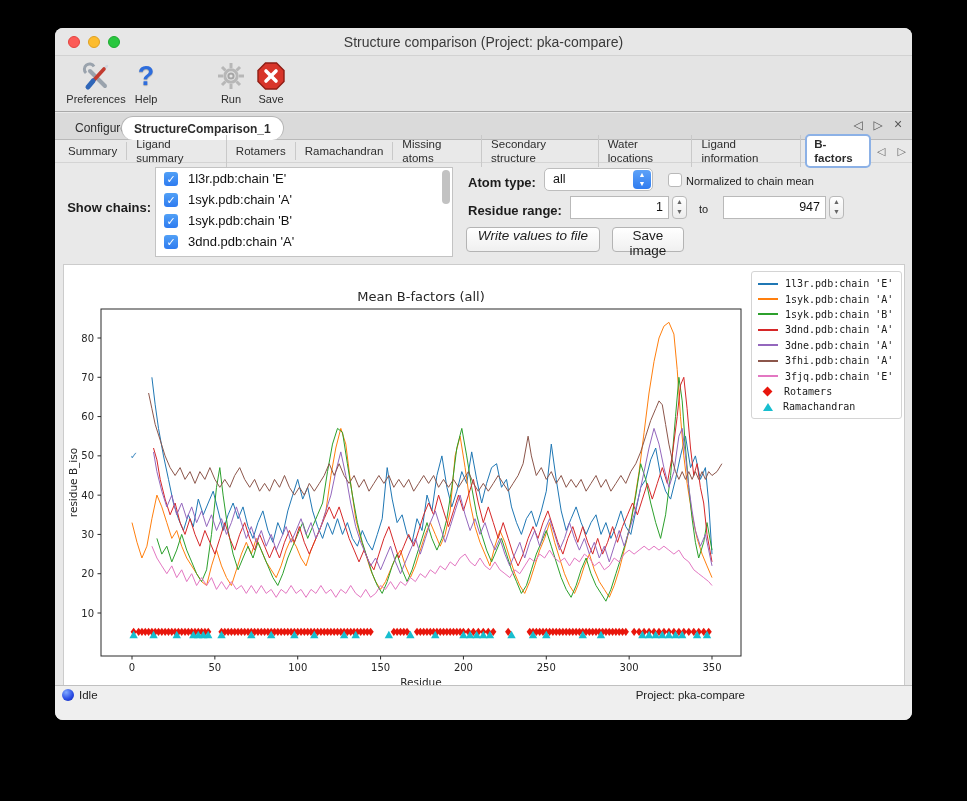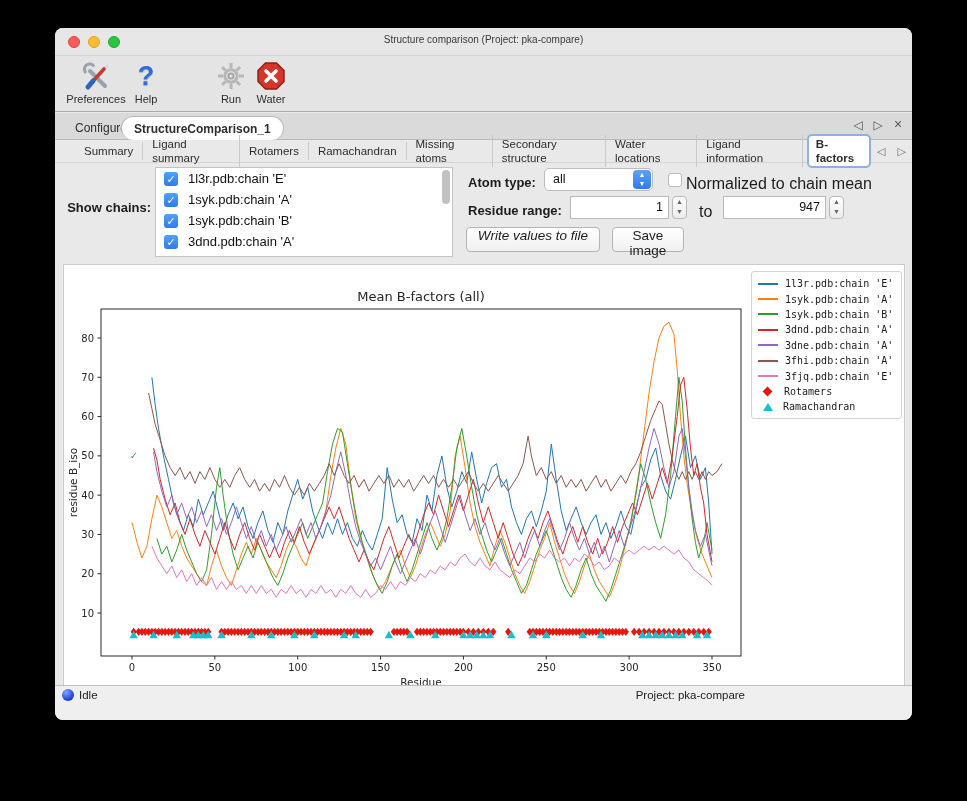--- a/index.html
+++ b/index.html
@@ -5,50 +5,50 @@
   * { margin:0; padding:0; box-sizing:border-box; }
   html,body { width:967px; height:801px; background:#000; font-family:"Liberation Sans",sans-serif; overflow:hidden; }
   .window { position:absolute; left:55px; top:28px; width:857px; height:692px; background:#e9e9e9;
             border-radius:8px; box-shadow:0 18px 40px rgba(0,0,0,.55); overflow:hidden; }
   
   .titlebar { position:absolute; left:0; top:0; right:0; height:28px; background:linear-gradient(#ebebeb,#dededе); background-color:#e7e7e7; border-bottom:1px solid #d2d2d2; }
   .tl { position:absolute; top:8px; width:12px; height:12px; border-radius:50%; }
   .tl.red { left:13px; background:#fc5b57; border:0.5px solid #e2443f; }
   .tl.yellow { left:33px; background:#fdbc2e; border:0.5px solid #dfa023; }
   .tl.green { left:53px; background:#29c73f; border:0.5px solid #1eaa31; }
-  .title-text { position:absolute; left:0; right:0; top:6px; text-align:center; font-size:10px; color:#3a3a3a; }
+  .title-text { position:absolute; left:0; right:0; top:6px; text-align:center; font-size:14px; color:#3a3a3a; }
   
   .toolbar { position:absolute; left:0; top:28px; right:0; height:56px; background:#e4e4e4; border-bottom:1px solid #a9a9a9; }
   .tool { position:absolute; top:4px; height:50px; text-align:center; cursor:default; }
   .tool .ticon { height:32px; display:flex; align-items:center; justify-content:center; }
   .tool .tlabel { font-size:11px; color:#2d2d2d; margin-top:1px; }
   .qmark { font-size:27px; font-weight:bold; color:#2e6ddc; line-height:28px; text-shadow:0 1px 1px rgba(0,0,0,.25); }
   
   .tabrow1 { position:absolute; left:0; top:85px; right:0; height:27px; background:#dadada; border-bottom:1px solid #b9b9b9; }
   .tab1 { position:absolute; top:3px; height:24px; line-height:24px; font-size:12px; color:#2d2d2d; padding:0 12px; }
   .tab1.active { background:#fff; border:1px solid #b5b5b5; border-bottom:none; border-radius:5px 5px 0 0; font-weight:bold; }
   .tabnav { position:absolute; top:5px; font-size:12px; color:#555; width:18px; text-align:center; }
   
-  .tabrow2 { position:absolute; left:0; top:112px; right:0; height:23px; background:#e9e9e9; border-bottom:1px solid #d4d4d4; display:flex; align-items:center; padding-left:20px; }
+  .tabrow2 { position:absolute; left:0; top:112px; right:0; height:23px; background:#e9e9e9; border-bottom:1px solid #d4d4d4; display:flex; align-items:center; padding-left:4px; }
   .tab2 { font-size:11.5px; color:#2d2d2d; padding:2px 9px; border-right:1px solid #c9c9c9; line-height:14px; }
   .tab2:last-of-type { border-right:none; }
   .tab2.active { border:2px solid #8cb1e6; background:#fff; border-radius:5px; font-weight:bold; margin-left:4px; padding:1px 7px; }
   .tab2nav { font-size:11px; color:#666; padding:0 6px; }
   
   .ctl-label { position:absolute; font-size:13px; font-weight:bold; color:#1c1c1c; }
   .chainlist { position:absolute; left:100px; top:139px; width:298px; height:90px; background:#fff; border:1px solid #c3c3c3; }
   .chainrow { height:21px; display:flex; align-items:center; padding-left:8px; }
   .cbx { width:14px; height:14px; border-radius:3px; background:linear-gradient(#51a0f6,#2e7bf0); color:#fff; font-size:11px; line-height:14px; text-align:center; margin-right:10px; }
   .chaintext { font-size:13px; color:#111; }
   .scrolltrack { position:absolute; right:2px; top:2px; width:9px; height:84px; }
   .scrollthumb { position:absolute; right:0; top:0; width:8px; height:34px; background:#c2c2c2; border-radius:4px; }
   .dropdown { position:absolute; left:489px; top:140px; width:109px; height:23px; background:#fff; border:1px solid #bdbdbd; border-radius:5px; font-size:12.5px; color:#111; line-height:21px; padding-left:8px; }
   .dropstepper { position:absolute; right:1px; top:1px; width:18px; height:19px; background:linear-gradient(#5ea2f8,#2f7cf0); border-radius:4px; color:#fff; font-size:7px; line-height:9px; text-align:center; }
   .hcheckbox { position:absolute; left:613px; top:145px; width:14px; height:14px; background:#fff; border:1px solid #b9b9b9; border-radius:3px; }
-  .plain-label { position:absolute; font-size:16px; color:#1c1c1c; }
+  .plain-label { position:absolute; font-size:11px; color:#1c1c1c; }
   .numinput { position:absolute; top:168px; height:23px; background:#fff; border:1px solid #b9b9b9; font-size:12.5px; color:#111; text-align:right; line-height:21px; padding-right:5px; }
   .stepper { position:absolute; top:168px; width:15px; height:23px; background:linear-gradient(#fff,#ececec); border:1px solid #b9b9b9; border-radius:4px; color:#666; font-size:7px; line-height:10px; text-align:center; }
   .btn { position:absolute; top:199px; height:25px; background:linear-gradient(#ffffff,#f0f0f0); border:1px solid #b4b4b4; border-radius:4px; font-size:13.5px; color:#1c1c1c; text-align:center; }
   
   .chartpanel { position:absolute; left:8px; top:236px; width:842px; height:436px; background:#fff; border:1px solid #cccccc; }
   .legend { position:absolute; left:687px; top:6px; width:151px; background:#fff; border:1px solid #d4d4d4; border-radius:3px; padding:4px 6px 3px 6px; }
   .lrow { display:flex; align-items:center; height:15.4px; }
   .lswatch { width:20px; height:2px; margin-right:7px; flex:none; }
   .ldiamond { width:7px; height:7px; transform:rotate(45deg); margin:0 13px 0 6px; flex:none; }
   .ltri { width:0; height:0; border-left:5px solid transparent; border-right:5px solid transparent; border-bottom:8px solid #17becf; margin:0 10px 0 5px; flex:none; }
@@ -109,21 +109,21 @@
       <div class="tlabel">Run</div>
     </div>
     <div class="tool" style="left:196px;width:40px;">
       <div class="ticon">
         <svg width="30" height="30" viewBox="0 0 30 30">
           <polygon points="9.5,2 20.5,2 28,9.5 28,20.5 20.5,28 9.5,28 2,20.5 2,9.5" fill="#d8352a" stroke="#8e1d14" stroke-width="1.4"></polygon>
           <line x1="10" y1="10" x2="20" y2="20" stroke="#fff" stroke-width="3.6" stroke-linecap="round"></line>
           <line x1="20" y1="10" x2="10" y2="20" stroke="#fff" stroke-width="3.6" stroke-linecap="round"></line>
         </svg>
       </div>
-      <div class="tlabel">Water</div>
+      <div class="tlabel">Save</div>
     </div>
   </div>
 
   <div class="tabrow1">
     <div class="tab1" style="left:8px;">Configure</div>
     <div class="tab1 active" style="left:66px;border-radius:12px;">StructureComparison_1</div>
     <div class="tabnav" style="left:794px;">◁</div>
     <div class="tabnav" style="left:814px;">▷</div>
     <div class="tabnav" style="left:834px;font-size:14px;top:3px;">×</div>
   </div>

